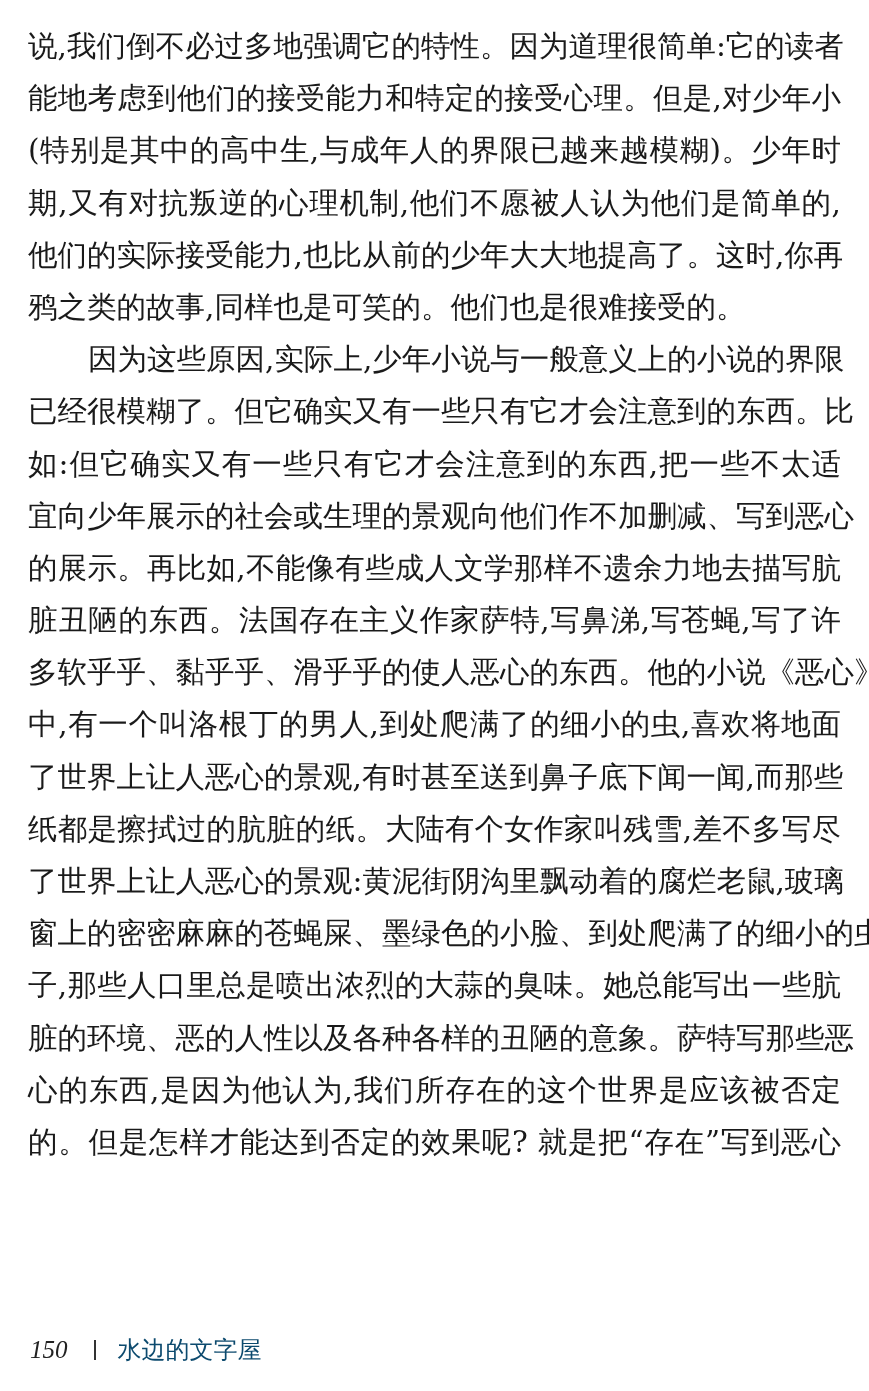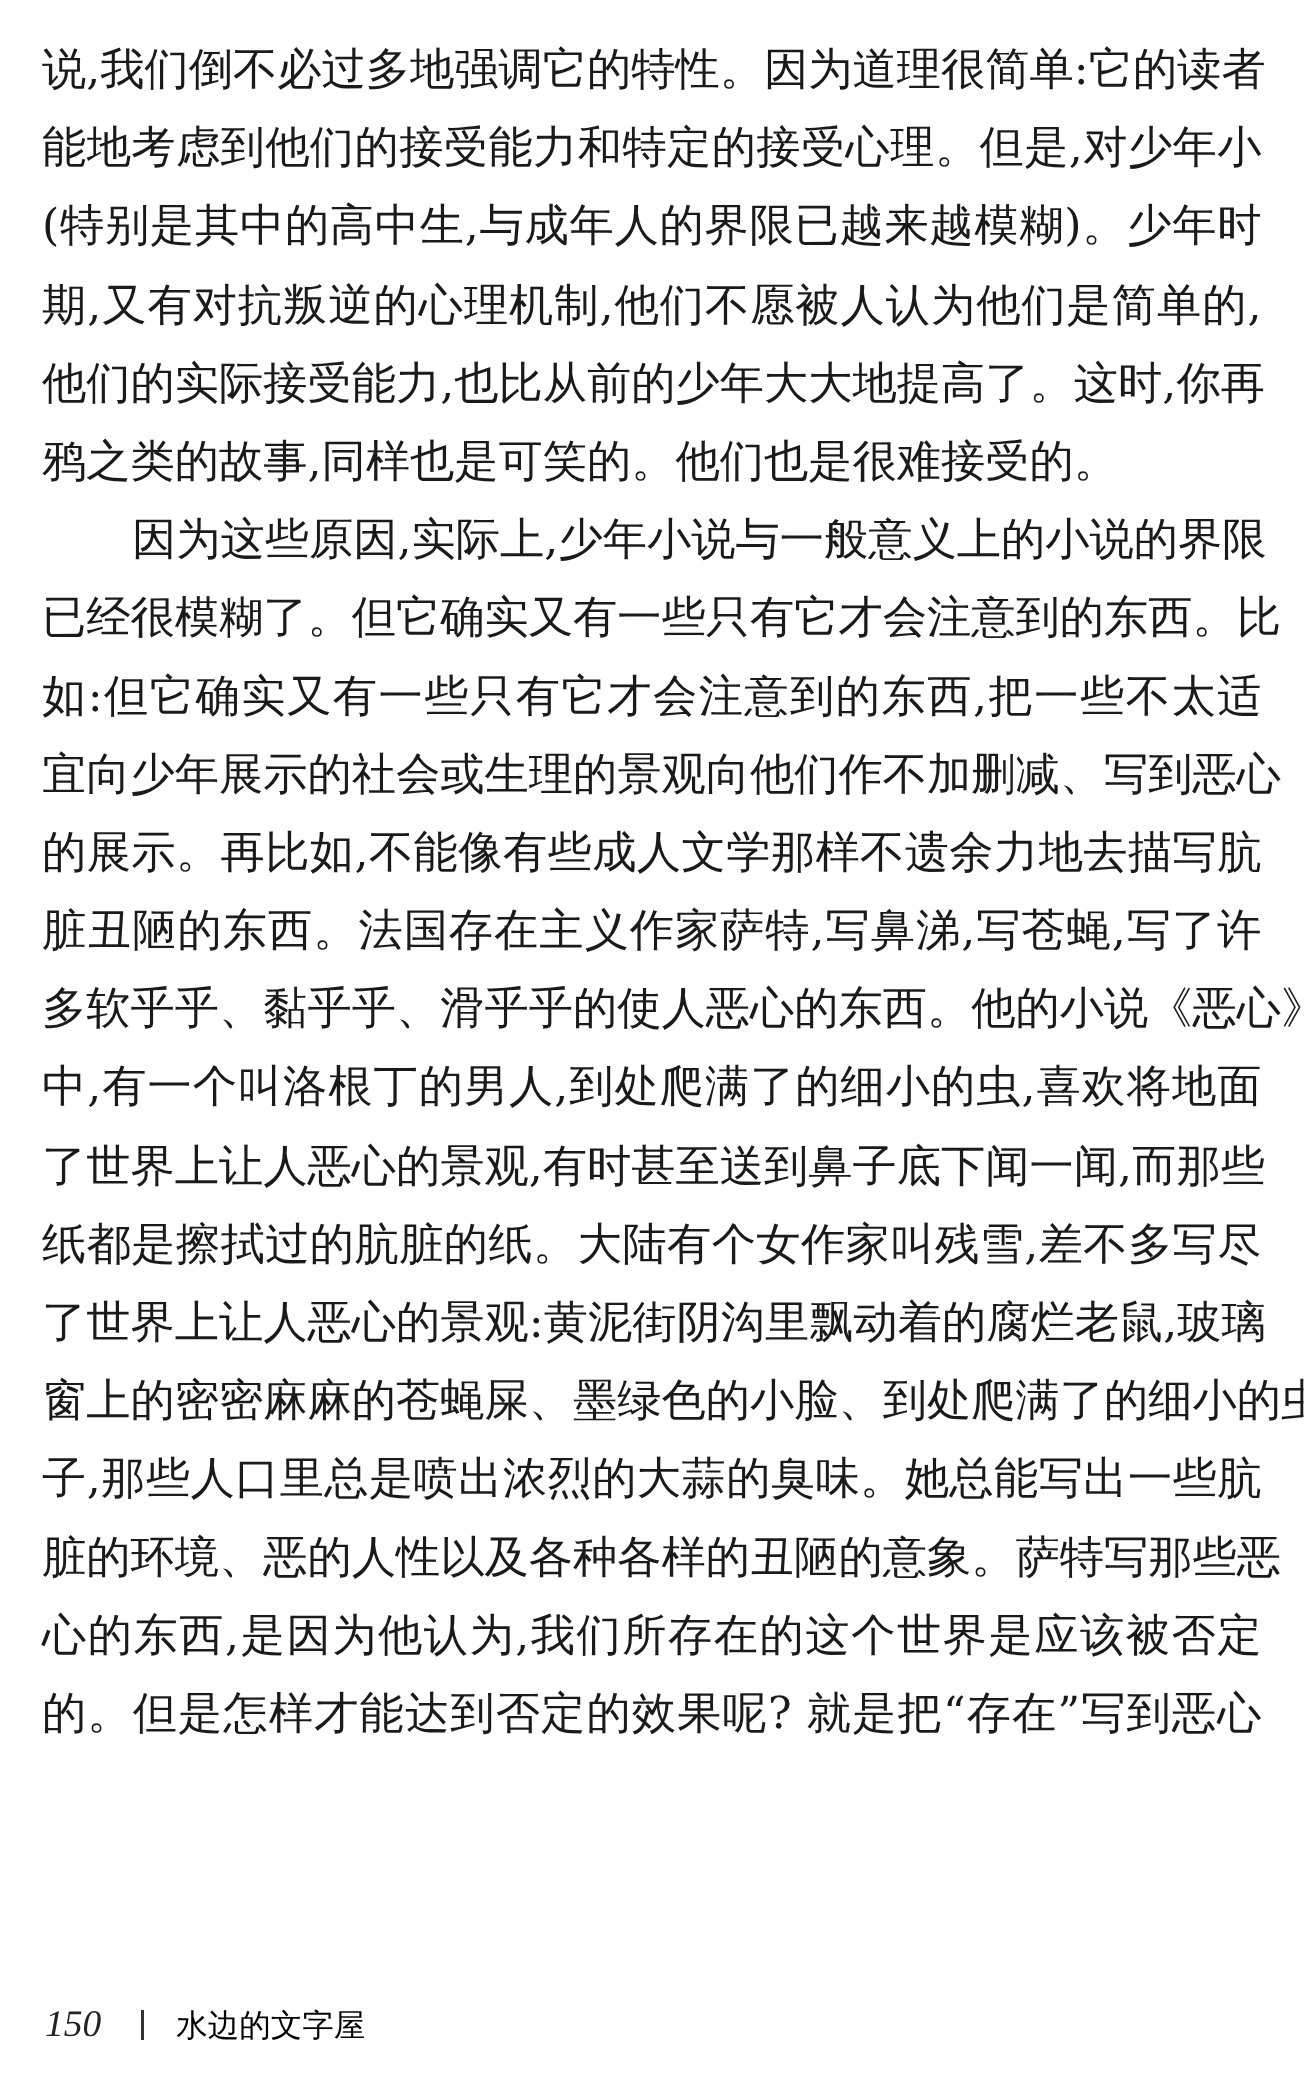--- a/index.html
+++ b/index.html
@@ -6,21 +6,21 @@
   body { width:869px; height:1391px; position:relative; overflow:hidden;
          font-family: "DejaVu Serif", "Liberation Serif", serif; color:#1a1a1a; }
   .page { position:absolute; left:28px; top:24px; width:813px; }
   .line { height:52.2px; line-height:44px; font-size:29.5px; white-space:nowrap;
           text-align:justify; text-align-last:justify; letter-spacing:0; }
   .line.last { text-align-last:left; }
   .line.indent { padding-left:60px; }
   .footer { position:absolute; left:30px; top:1334px; height:32px; display:flex; align-items:center; }
   .page-num { font-family:"Liberation Serif", serif; font-style:italic; font-size:25px; color:#222; }
   .sep { width:2px; height:20px; background:#333; margin:0 22px 0 26px; }
-  .book-title { font-family:"DejaVu Sans", sans-serif; font-size:21px; color:#000000; }
+  .book-title { font-family:"DejaVu Sans", sans-serif; font-size:24px; color:#0c4a6e; }
 </style>
 </head>
 <body>
 
 <div class="page">
   <div id="lines">
       <div class="line">说,我们倒不必过多地强调它的特性。因为道理很简单:它的读者</div>
       <div class="line">能地考虑到他们的接受能力和特定的接受心理。但是,对少年小</div>
       <div class="line">(特别是其中的高中生,与成年人的界限已越来越模糊)。少年时</div>
       <div class="line">期,又有对抗叛逆的心理机制,他们不愿被人认为他们是简单的,</div>

